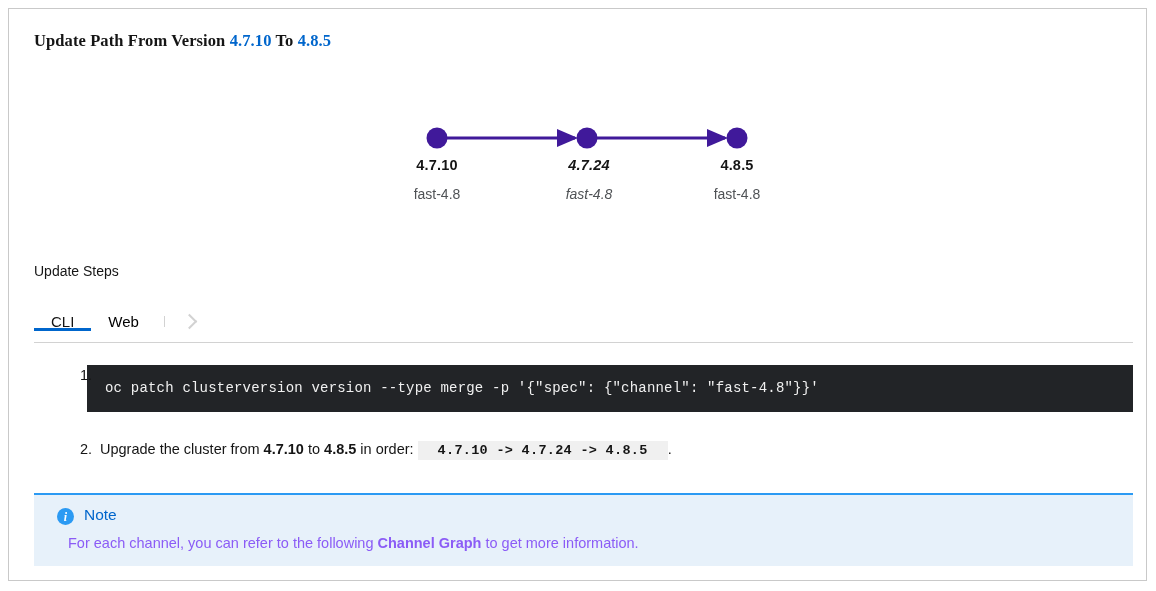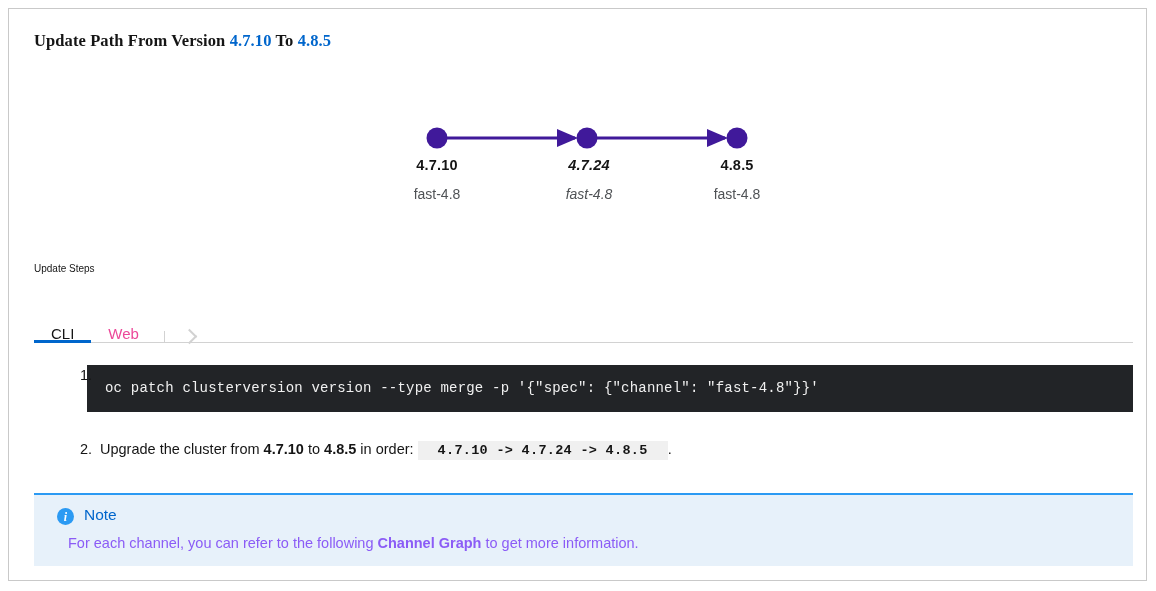--- a/index.html
+++ b/index.html
@@ -76,43 +76,43 @@
     font-weight: normal;
     color: #4f5255;
     margin-top: 13px;
   }
 
   
   .section-title {
     position: absolute;
     left: 25px;
     top: 254px;
-    font-size: 10px;
+    font-size: 14px;
     font-weight: normal;
     color: #151515;
   }
 
   .tabs {
     position: absolute;
     left: 25px;
     top: 292px;
     width: 1099px;
     height: 42px;
     border-bottom: 1px solid #d2d2d2;
     box-sizing: border-box;
     display: flex;
-    align-items: flex-end;
+    align-items: center;
   }
   .tab {
     display: flex;
     align-items: center;
     justify-content: center;
     padding: 0 17px;
     font-size: 15px;
-    color: #ec4899;
+    color: #000000;
     cursor: pointer;
     position: relative;
     box-sizing: border-box;
   }
   .tab.active {
     color: #151515;
   }
   .tab.active::after {
     content: "";
     position: absolute;

